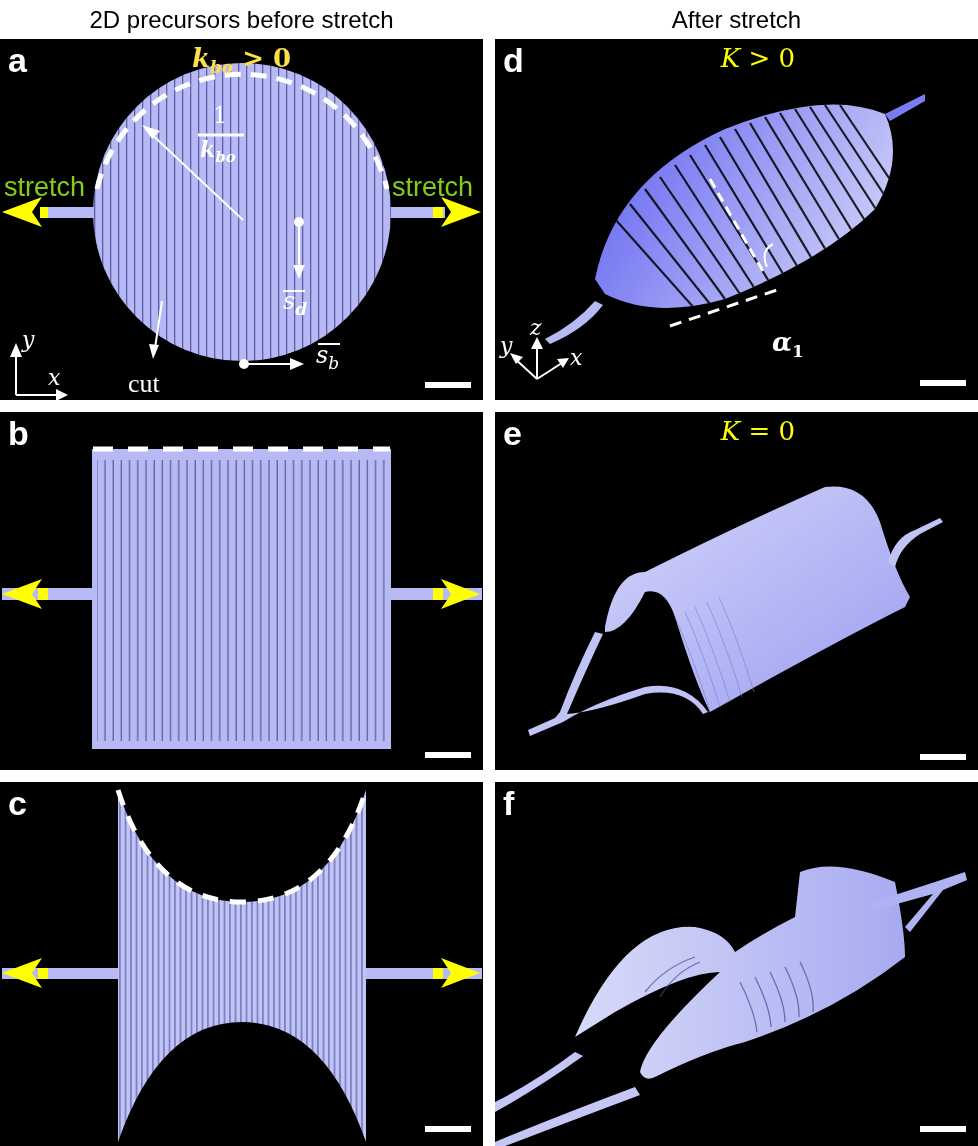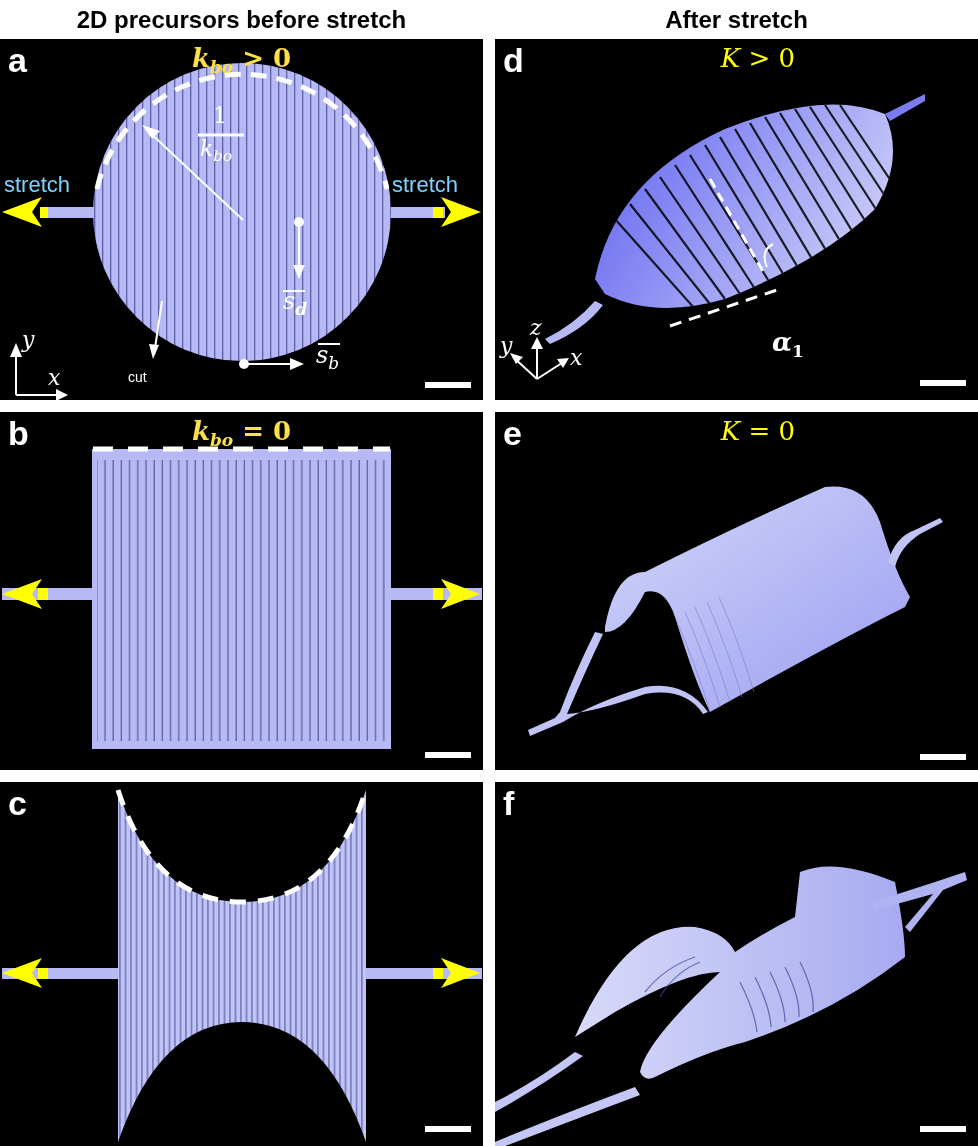--- a/index.html
+++ b/index.html
@@ -1,29 +1,29 @@
 <!DOCTYPE html>
 <html><head>
 <meta charset="utf-8">
 <style>
   html, body { margin:0; padding:0; background:#fff; }
   body { width:978px; height:1146px; position:relative; overflow:hidden; font-family:"Liberation Sans", sans-serif; }
-  .col-title { position:absolute; top:6px; font-weight:bold; font-size:24px; color:#000; text-align:center; font-family:"Liberation Sans", sans-serif; }
+  .col-title { position:absolute; top:6px; font-weight:normal; font-size:24px; color:#000; text-align:center; font-family:"Liberation Sans", sans-serif; }
   .panel { position:absolute; background:#000; overflow:hidden; }
   .panel svg { position:absolute; left:0; top:0; }
   .plabel { position:absolute; left:8px; top:4px; color:#fff; font-weight:bold; font-size:34px; font-family:"Liberation Sans", sans-serif; line-height:1; }
   .cond { position:absolute; top:4px; left:0; right:0; text-align:center; font-family:"DejaVu Serif", serif; font-size:26px; line-height:1.2; }
   .cond.white { color:#fde047; font-weight:bold; }
   .cond.yellow { color:#ffff00;padding-left:43px; }
   .cond i { font-style:italic; }
   .cond sub { font-size:17px; }
   .scalebar { position:absolute; right:15px; bottom:15px; width:46px; height:6px; background:#fff; }
-  .stretch { position:absolute; color:#7dd3fc; font-size:22px; font-family:"Liberation Sans", sans-serif; }
+  .stretch { position:absolute; color:#84cc16; font-size:27px; font-family:"Liberation Sans", sans-serif; }
   .ann { position:absolute; color:#fff; font-family:"DejaVu Serif", serif; font-style:italic; font-size:22px; }
-  .annsans { position:absolute; color:#fff; font-family:Liberation Sans, sans-serif; font-size:14px; }
+  .annsans { position:absolute; color:#fff; font-family:Liberation Serif, serif; font-size:26px; }
 </style>
 </head>
 <body>
 
 <div class="col-title" style="left:0; width:483px;">2D precursors before stretch</div>
 <div class="col-title" style="left:495px; width:483px;text-align:center;">After stretch</div>
 
 <div class="panel" style="left:0; top:39px; width:483px; height:361px;">
   <svg width="483" height="361">
     <defs>
@@ -64,21 +64,21 @@
     <line x1="16" y1="311" x2="16" y2="356" stroke="#fff" stroke-width="2"></line>
     <line x1="16" y1="356" x2="62" y2="356" stroke="#fff" stroke-width="2"></line>
     <polygon points="10,318 16,304 22,318" fill="#fff"></polygon>
     <polygon points="56,350 68,356 56,362" fill="#fff"></polygon>
   </svg>
   <div class="plabel">a</div>
   <div class="cond white"><i>k</i><sub><i>bo</i></sub><span> &gt; 0</span></div>
   <div class="stretch" style="left:4px; top:133px;">stretch</div>
   <div class="stretch" style="left:392px; top:133px;">stretch</div>
   <div class="ann" style="left:213px; top:64px; font-style:normal;">1</div>
-  <div class="ann" style="left:200px; top:97px; font-weight:normal;text-align:right;"><span>k</span><sub style="font-size:15px;">bo</sub></div>
+  <div class="ann" style="left:200px; top:97px; font-weight:bold;text-align:right;"><span>k</span><sub style="font-size:15px;">bo</sub></div>
   <div class="ann" style="left:283px; top:248px; font-size:24px;"><span>s</span><sub style="font-size:17px; font-weight:bold;">d</sub></div>
   <div class="ann" style="left:316px; top:302px; font-size:24px;"><span>s</span><sub style="font-size:17px;">b</sub></div>
   <div class="annsans" style="left:128px; top:330px;">cut</div>
   <div class="ann" style="left:22px; top:288px;">y</div>
   <div class="ann" style="left:48px; top:326px;">x</div>
   <div class="scalebar" style="right:12px; bottom:12px;"></div>
 </div>
 
 <div class="panel" style="left:0; top:412px; width:483px; height:358px;">
   <svg width="483" height="358">
@@ -91,21 +91,20 @@
     <rect x="2" y="176" width="480" height="12" fill="#b6b9f3"></rect>
     <rect x="92" y="37" width="299" height="300" fill="#b6b9f3"></rect>
     <rect x="97" y="48" width="289" height="281" fill="url(#stripesB)"></rect>
     <line x1="93" y1="37" x2="390" y2="37" stroke="#fff" stroke-width="5" stroke-dasharray="20 15"></line>
     <rect x="38" y="176" width="10" height="12" fill="#ffff00"></rect>
     <polygon points="2,182 42,167 32,182 42,197" fill="#ffff00"></polygon>
     <rect x="433" y="176" width="10" height="12" fill="#ffff00"></rect>
     <polygon points="480,182 441,167 451,182 441,197" fill="#ffff00"></polygon>
   </svg>
   <div class="plabel">b</div>
-  <div class="cond white"><i>k</i><sub><i>bo</i></sub><span> = 0</span></div>
   <div class="scalebar" style="right:12px; bottom:12px;"></div>
 </div>
 
 <div class="panel" style="left:0; top:782px; width:483px; height:364px;">
   <svg width="483" height="364">
     <defs>
       <pattern id="stripesC" width="5.5" height="10" patternUnits="userSpaceOnUse">
         <rect width="5.5" height="10" fill="#c0c3f6"></rect>
         <rect x="4" width="1" height="10" fill="#4a4e98"></rect>
       </pattern>

